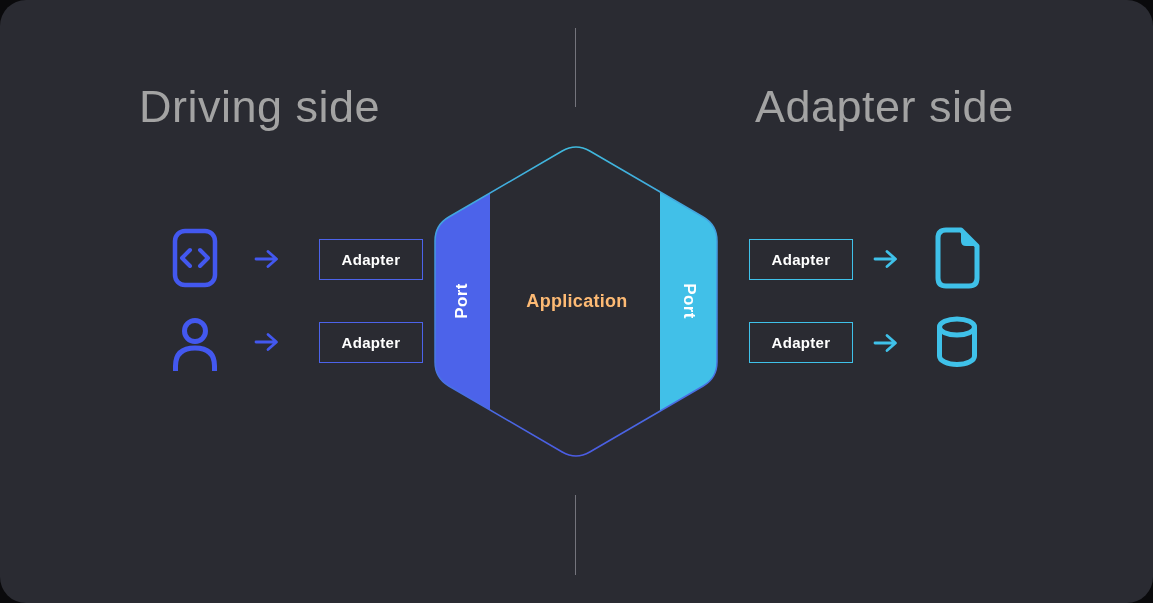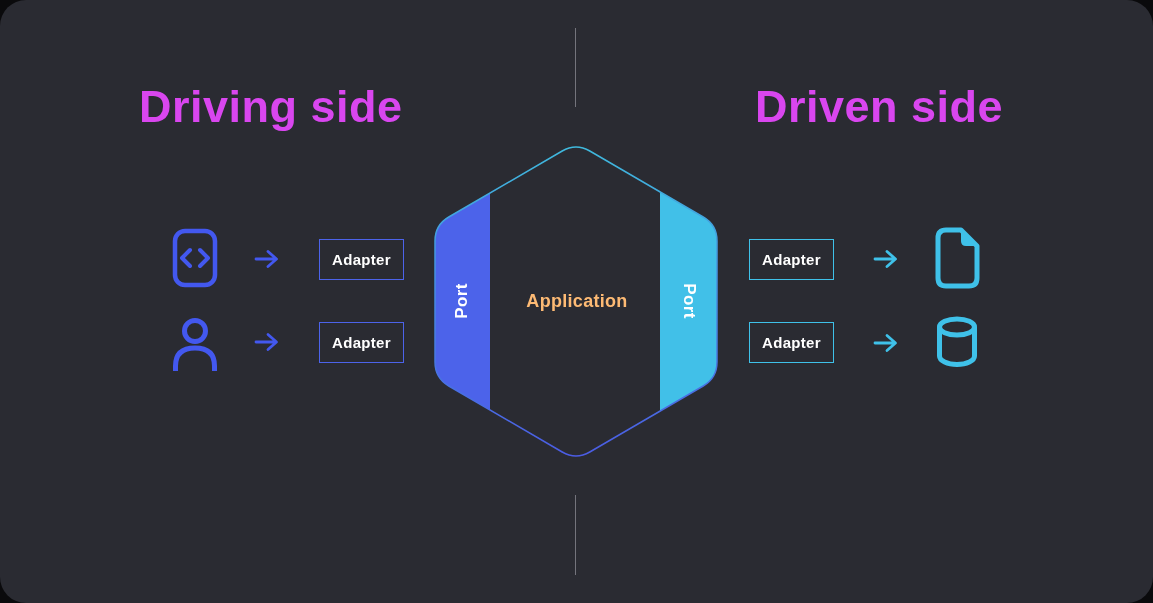--- a/index.html
+++ b/index.html
@@ -1,44 +1,44 @@
 <!DOCTYPE html>
 <html><head>
 <meta charset="utf-8">
 <style>
   html,body{margin:0;padding:0;background:#0a0a0c;width:1153px;height:603px;overflow:hidden;
     font-family:"Liberation Sans","DejaVu Sans",sans-serif;}
   .panel{position:absolute;left:0;top:0;width:1153px;height:603px;background:#2a2b32;border-radius:26px;}
   .abs{position:absolute;}
-  .title{position:absolute;top:81px;color:#d946ef;font-size:45px;font-weight:700;letter-spacing:.5px;white-space:nowrap;}
+  .title{position:absolute;top:81px;color:#a3a3a3;font-size:45px;font-weight:400;letter-spacing:.5px;white-space:nowrap;}
   .title.driving{left:139px;}
   .title.driven{left:755px;}
   .vline{position:absolute;left:575px;width:1px;background:#74747c;}
   .vline.top{top:28px;height:79px;}
   .vline.bottom{top:495px;height:80px;}
-  .adapter{position:absolute;width:85px;height:41px;display:flex;align-items:center;justify-content:center;
+  .adapter{position:absolute;width:104px;height:41px;display:flex;align-items:center;justify-content:center;
     color:#fff;font-weight:700;font-size:15px;letter-spacing:.3px;background:transparent;box-sizing:border-box;}
   .adapter.blue{border:1.5px solid #4c63ea;}
   .adapter.cyan{border:1.5px solid #3fc1e9;}
   .port-label{position:absolute;width:50px;height:50px;display:flex;align-items:center;justify-content:center;
     color:#fff;font-weight:700;font-size:17px;letter-spacing:.4px;}
   .port-label.left{left:437px;top:276px;transform:rotate(-90deg);}
   .port-label.right{left:664px;top:276px;transform:rotate(90deg);}
   .app-label{position:absolute;left:507px;top:287px;width:140px;height:28px;display:flex;align-items:center;justify-content:center;
     color:#fdba74;font-weight:700;font-size:18px;letter-spacing:.3px;}
   .stroke-blue{stroke:#4358ef;fill:none;}
   .stroke-cyan{stroke:#3fc1e9;fill:none;}
 </style>
 </head>
 <body>
 
 <div class="panel">
 
   <div class="title driving">Driving side</div>
-  <div class="title driven">Driven side</div>
+  <div class="title driven">Adapter side</div>
 
   <div class="vline top"></div>
   <div class="vline bottom"></div>
 
   <svg class="abs" style="left:427px;top:135px;" width="300" height="333" viewBox="0 0 300 333">
     <defs>
       <linearGradient id="hexStroke" x1="0" y1="0" x2="0" y2="1">
         <stop offset="0" stop-color="#3fb9dd"></stop>
         <stop offset="1" stop-color="#4b5ce4"></stop>
       </linearGradient>

